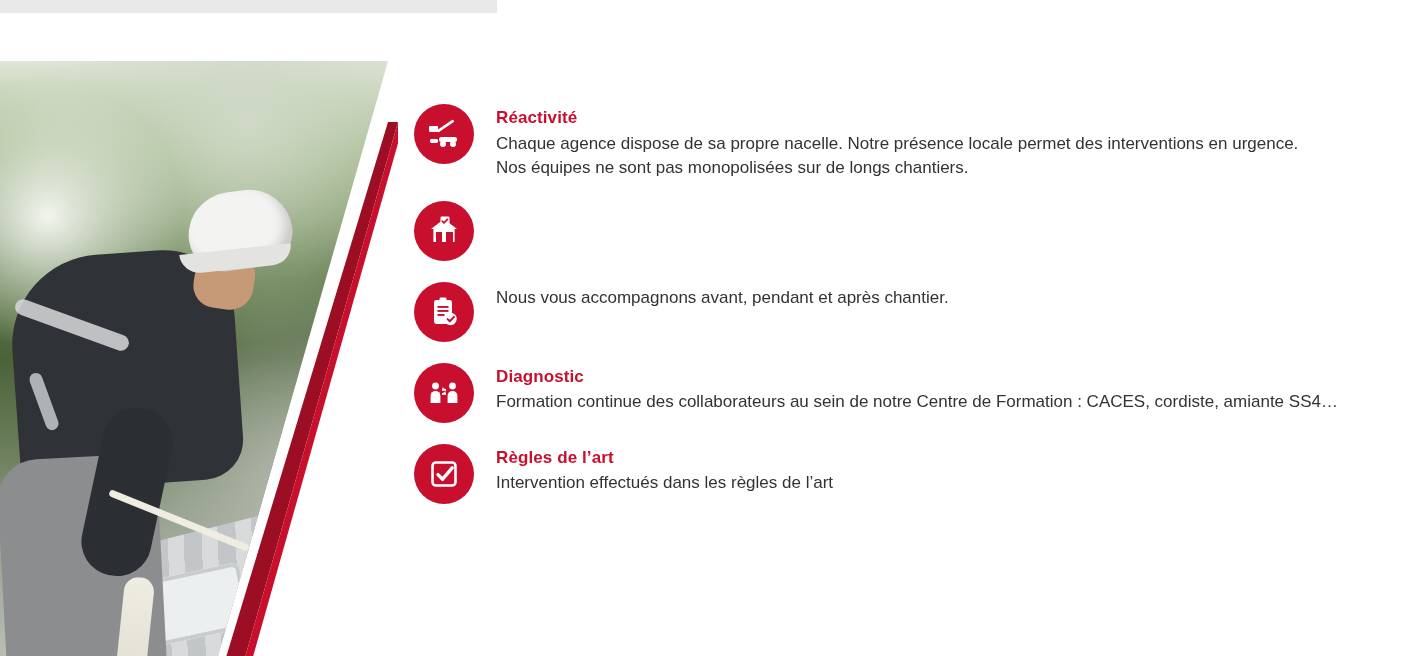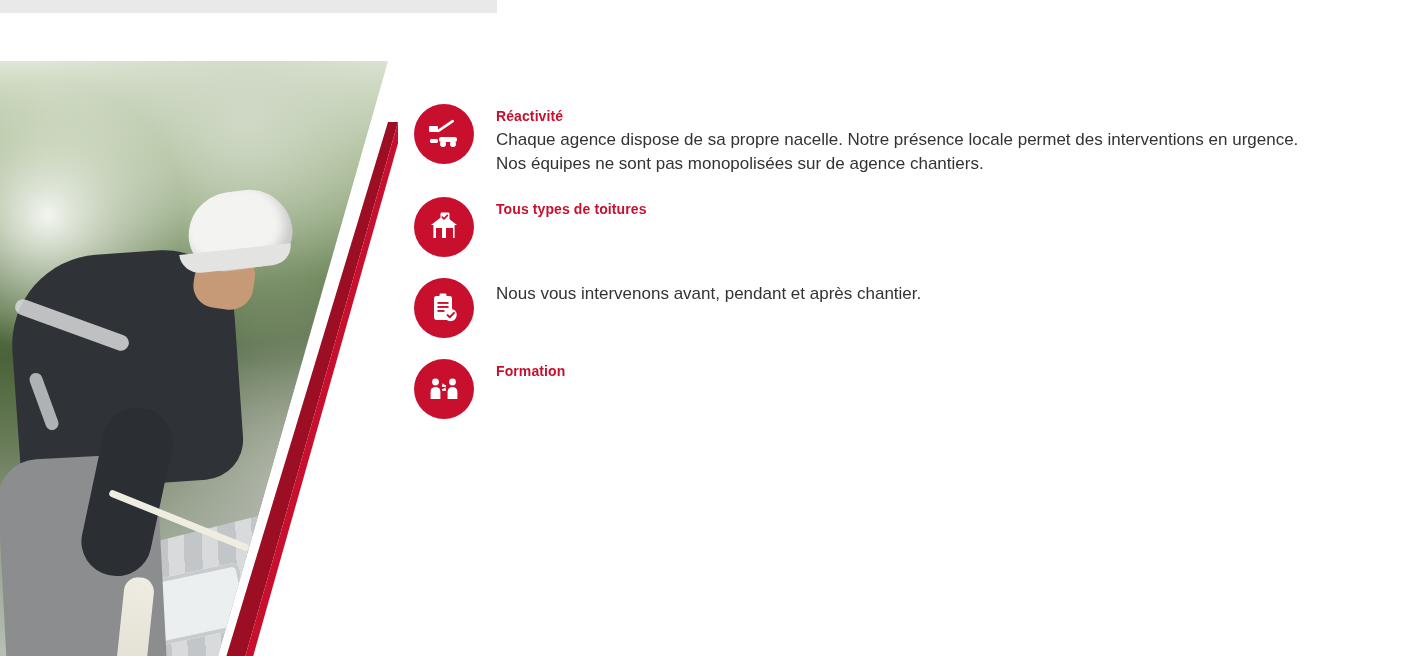--- a/index.html
+++ b/index.html
@@ -174,21 +174,21 @@
     background: #c8102e;
     display: flex;
     align-items: center;
     justify-content: center;
     margin-right: 22px;
   }
   .badge svg { display: block; }
   .f-text { padding-top: 4px; }
   .f-title {
     color: #c8102e;
-    font-size: 14px;
+    font-size: 17px;
     font-weight: bold;
     letter-spacing: .1px;
     margin: 0 0 4px 0;
     line-height: 1.15;
   }
   .f-line {
     color: #333333;
     font-size: 17px;
     line-height: 1.42;
     margin: 0;
@@ -239,79 +239,91 @@
             <rect x="13" y="21" width="18" height="5" rx="2.2"></rect>
             <circle cx="17" cy="28" r="3"></circle>
             <circle cx="27" cy="28" r="3"></circle>
             <rect x="4" y="23" width="8" height="4" rx="1.4"></rect>
           </g>
         </svg>
       </div>
       <div class="f-text">
         <p class="f-title">Réactivité</p>
         <p class="f-line">Chaque agence dispose de sa propre nacelle. Notre présence locale permet des interventions en urgence.</p>
-        <p class="f-line">Nos équipes ne sont pas monopolisées sur de agence chantiers.</p>
+        <p class="f-line">Nos équipes ne sont pas monopolisées sur de longs chantiers.</p>
       </div>
     </div>
 
     <div class="feature">
       <div class="badge">
         <svg width="36" height="36" viewBox="0 0 36 36" aria-hidden="true">
           <g fill="#ffffff">
             <path d="M18 6 L31 16 L28.6 16 L28.6 29 L7.4 29 L7.4 16 L5 16 Z"></path>
           </g>
           <g fill="#c8102e">
             <rect x="10" y="19" width="6" height="10"></rect>
             <rect x="20" y="19" width="7" height="10"></rect>
           </g>
           <g fill="#ffffff">
             <rect x="14.5" y="3.5" width="9" height="9" rx="1.4"></rect>
           </g>
           <path d="M16.3 8.1 l1.7 1.8 l3.4 -3.6" stroke="#c8102e" stroke-width="1.7" fill="none" stroke-linecap="round" stroke-linejoin="round"></path>
         </svg>
       </div>
       <div class="f-text">
-        <p class="f-title">Tous types de toitures</p>
       </div>
     </div>
 
     <div class="feature">
       <div class="badge">
         <svg width="36" height="36" viewBox="0 0 36 36" aria-hidden="true">
           <rect x="8" y="6" width="18" height="24" rx="2.4" fill="#ffffff"></rect>
           <rect x="13.5" y="3.6" width="7" height="4.6" rx="1.4" fill="#ffffff"></rect>
           <g fill="#c8102e">
             <rect x="11.5" y="12" width="11" height="1.9"></rect>
             <rect x="11.5" y="16" width="11" height="1.9"></rect>
             <rect x="11.5" y="20" width="7" height="1.9"></rect>
           </g>
           <circle cx="24.5" cy="25" r="6.2" fill="#ffffff"></circle>
           <path d="M21.6 25.1 l2.2 2.2 l4.2 -4.4" stroke="#c8102e" stroke-width="2" fill="none" stroke-linecap="round" stroke-linejoin="round"></path>
         </svg>
       </div>
       <div class="f-text">
-        <p class="f-line">Nous vous intervenons avant, pendant et après chantier.</p>
+        <p class="f-line">Nous vous accompagnons avant, pendant et après chantier.</p>
       </div>
     </div>
 
     <div class="feature">
       <div class="badge">
         <svg width="36" height="36" viewBox="0 0 36 36" aria-hidden="true">
           <g fill="#ffffff">
             <circle cx="9.5" cy="11" r="3.4"></circle>
             <path d="M4.6 28 v-7.2 a4.9 4.9 0 0 1 9.8 0 V28 Z"></path>
             <circle cx="26.5" cy="11" r="3.4"></circle>
             <path d="M21.6 28 v-7.2 a4.9 4.9 0 0 1 9.8 0 V28 Z"></path>
             <rect x="16" y="14" width="4" height="1.8"></rect>
             <rect x="16" y="18" width="4" height="1.8"></rect>
             <path d="M16.4 12.2 l2.6 1.9 l-2.6 1.9 Z"></path>
             <path d="M19.6 16.2 l-2.6 1.9 l2.6 1.9 Z"></path>
           </g>
         </svg>
       </div>
       <div class="f-text">
-        <p class="f-title">Formation</p>
-      </div>
-    </div>
-
+        <p class="f-title">Diagnostic</p>
+        <p class="f-line">Formation continue des collaborateurs au sein de notre Centre de Formation : CACES,  cordiste, amiante SS4…</p>
+      </div>
+    </div>
+
+    <div class="feature">
+      <div class="badge">
+        <svg width="36" height="36" viewBox="0 0 36 36" aria-hidden="true">
+          <rect x="6.5" y="6.5" width="23" height="23" rx="3.5" fill="none" stroke="#ffffff" stroke-width="2.6"></rect>
+          <path d="M12 18.6 l4.6 4.6 l9.6 -11.4" stroke="#ffffff" stroke-width="3.4" fill="none" stroke-linecap="round" stroke-linejoin="round"></path>
+        </svg>
+      </div>
+      <div class="f-text">
+        <p class="f-title">Règles de l’art</p>
+        <p class="f-line">Intervention effectués  dans les règles de l’art</p>
+      </div>
+    </div>
 
   </div>
 </div>
 
 </body></html>

